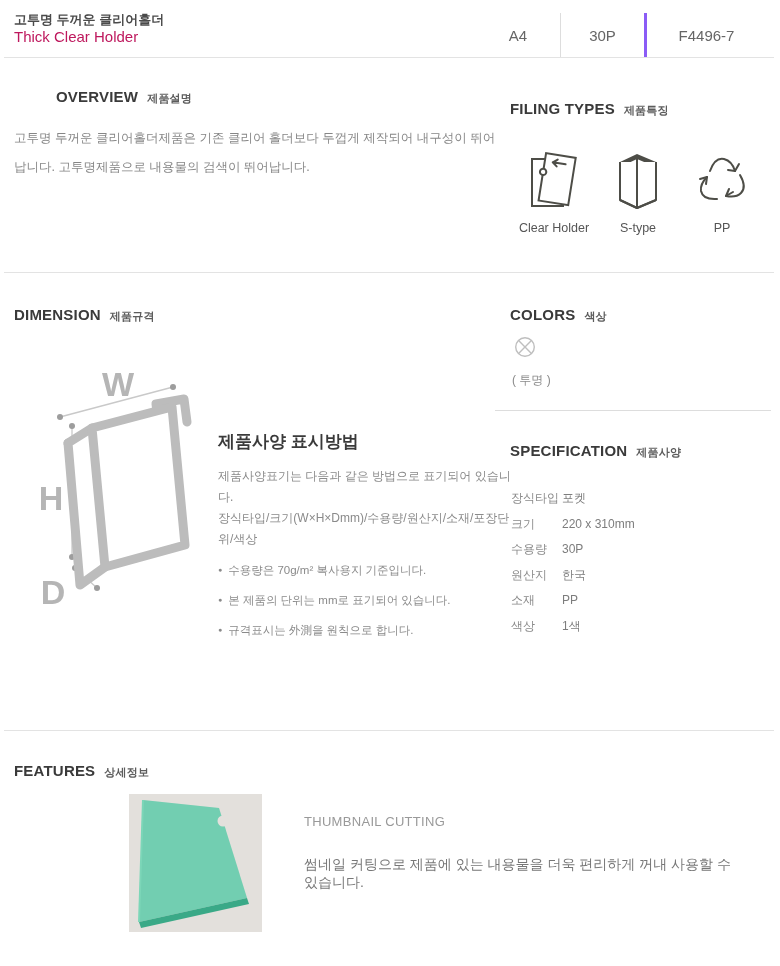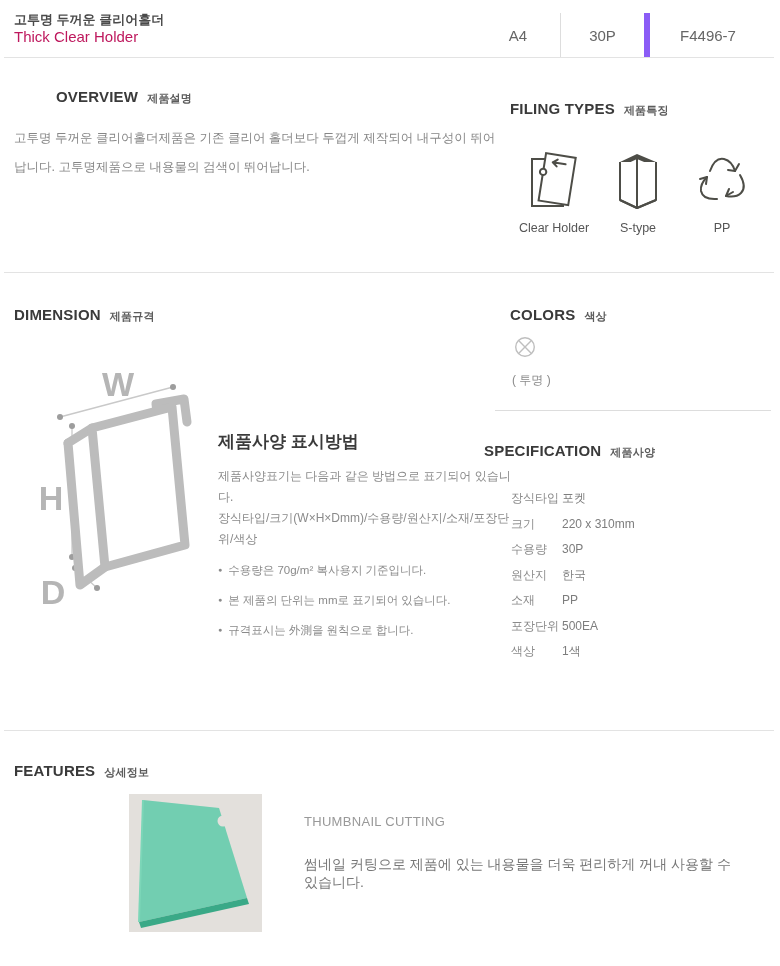--- a/index.html
+++ b/index.html
@@ -7,21 +7,21 @@
   body { font-family:"Liberation Sans","DejaVu Sans",sans-serif; color:#444; }
   .page { position:relative; width:780px; height:966px; background:#fff; overflow:hidden; }
 
   
   .hdr-title-ko { position:absolute; left:14px; top:11px; font-size:13px; font-weight:700; color:#4a4a4a; }
   .hdr-title-en { position:absolute; left:14px; top:28px; font-size:15px; color:#be185d; }
   .hdr-badges { position:absolute; left:476px; top:13px; height:44px; display:flex; }
   .hdr-badge { display:flex; align-items:center; justify-content:center; font-size:15px; color:#666; }
   .hdr-badge.b1 { width:84px; }
   .hdr-badge.b2 { width:84px; border-left:1px solid #ddd; }
-  .hdr-badge.b3 { width:122px; border-left:6px solid #8b5cf6; }
+  .hdr-badge.b3 { width:122px; border-left:3px solid #8b5cf6; }
 
   .rule { position:absolute; left:4px; right:6px; height:0; border-top:1px solid #e3e3e3; }
   .rule-1 { top:57px; } .rule-2 { top:272px; } .rule-3 { top:730px; }
   .rule-right { position:absolute; left:495px; width:276px; top:410px; border-top:1px solid #ddd; }
 
   
   .sec-h { position:absolute; font-size:15px; font-weight:700; color:#3a3a3a; letter-spacing:.2px; white-space:nowrap; }
   .sec-h .sub { font-size:11px; font-weight:700; color:#5c5c5c; margin-left:9px; }
 
   
@@ -173,21 +173,21 @@
   <span class="swatch">
     <svg width="22" height="22" viewBox="0 0 22 22" fill="none" stroke="#bfbfbf" stroke-width="1.4">
       <circle cx="11" cy="11" r="9.3"></circle>
       <line x1="4.6" y1="4.6" x2="17.4" y2="17.4"></line>
       <line x1="17.4" y1="4.6" x2="4.6" y2="17.4"></line>
     </svg>
   </span>
   <div class="swatch-label">( 투명 )</div>
   <div class="rule-right"></div>
 
-  <div class="sec-h" style="left:484px; top:442px;">
+  <div class="sec-h" style="left:510px; top:442px;">
     <span>SPECIFICATION</span><span class="sub">제품사양</span>
   </div>
   <div class="spec-table">
     <div class="spec-row">
       <span class="sl">장식타입</span>
       <span class="sv">포켓</span>
     </div>
     <div class="spec-row">
       <span class="sl">크기</span>
       <span class="sv">220 x 310mm</span>
@@ -196,24 +196,20 @@
       <span class="sl">수용량</span>
       <span class="sv">30P</span>
     </div>
     <div class="spec-row">
       <span class="sl">원산지</span>
       <span class="sv">한국</span>
     </div>
     <div class="spec-row">
       <span class="sl">소재</span>
       <span class="sv">PP</span>
-    </div>
-    <div class="spec-row">
-      <span class="sl">포장단위</span>
-      <span class="sv">500EA</span>
     </div>
     <div class="spec-row">
       <span class="sl">색상</span>
       <span class="sv">1색</span>
     </div>
   </div>
 
   <div class="rule rule-3"></div>
 
   <div class="sec-h" style="left:14px; top:762px;">

